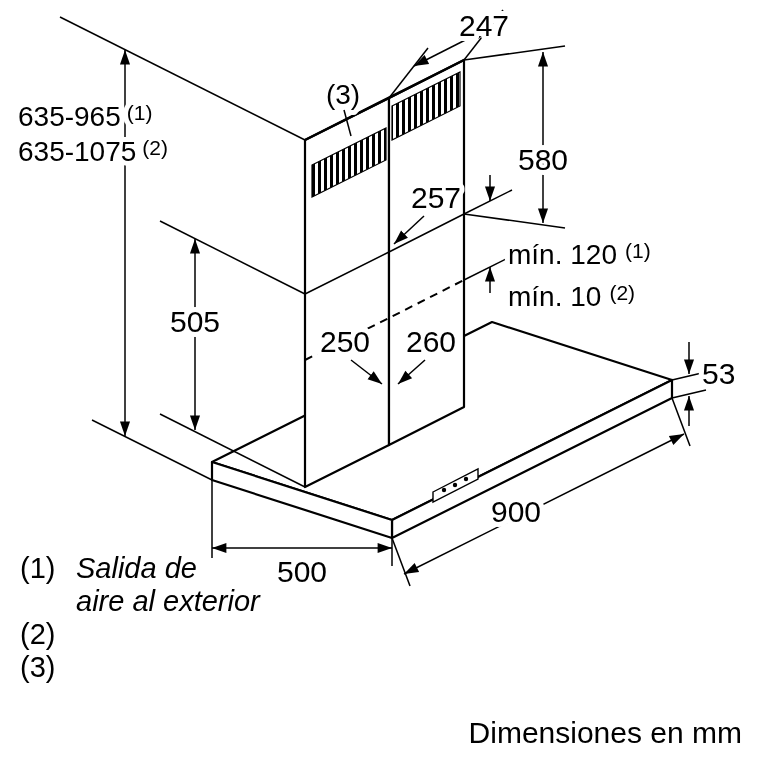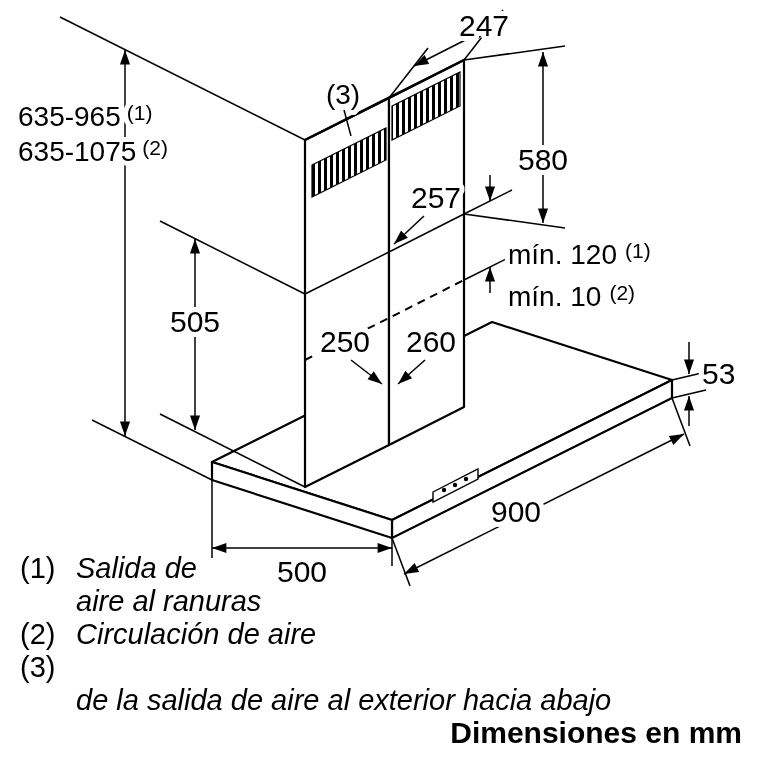--- a/index.html
+++ b/index.html
@@ -11,21 +11,21 @@
   .dimtext-sm{font-size:28px;paint-order:stroke;stroke:#fff;stroke-width:10px;stroke-linejoin:round;}
   .ref{font-size:21px;}
   .outline{fill:#fff;stroke:#000;stroke-width:2.2;stroke-linejoin:round;}
   .thin{fill:none;stroke:#000;stroke-width:1.5;}
   .dash{fill:none;stroke:#000;stroke-width:2;stroke-dasharray:8 6;}
   .band{stroke:#000;stroke-width:1.2;}
   .legend{position:absolute;left:20px;top:552px;width:720px;font-size:29px;line-height:33px;}
   .legend .row{display:flex;}
   .legend .num{flex:0 0 56px;}
   .legend .txt{white-space:nowrap;font-style:italic;}
-  .footer{position:absolute;left:0;right:18px;top:716px;text-align:right;font-size:30px;font-weight:bold;}
+  .footer{position:absolute;left:0;right:18px;top:716px;text-align:right;font-size:30px;}
 </style>
 </head>
 <body>
 
 <div class="stage">
 
 <svg width="760" height="760" viewBox="0 0 760 760">
   <defs>
     <marker id="arr" viewBox="0 0 12 10" refX="12" refY="5" markerWidth="15" markerHeight="12" markerUnits="userSpaceOnUse" orient="auto-start-reverse">
       <path d="M0,0.8 L12,5 L0,9.2 Z" fill="#000"></path>
@@ -136,30 +136,28 @@
   </g>
 </svg>
 
 <div class="legend">
   <div class="row">
     <span class="num">(1)</span>
     <span class="txt">Salida de</span>
   </div>
   <div class="row">
     <span class="num"></span>
-    <span class="txt">aire al ranuras</span>
+    <span class="txt">aire al exterior</span>
   </div>
   <div class="row">
     <span class="num">(2)</span>
-    <span class="txt">Circulación de aire</span>
   </div>
   <div class="row">
     <span class="num">(3)</span>
   </div>
   <div class="row">
     <span class="num"></span>
-    <span class="txt">de la salida de aire al exterior hacia abajo</span>
   </div>
 </div>
 
 <div class="footer">Dimensiones en mm</div>
 
 </div>
 
 </body></html>

